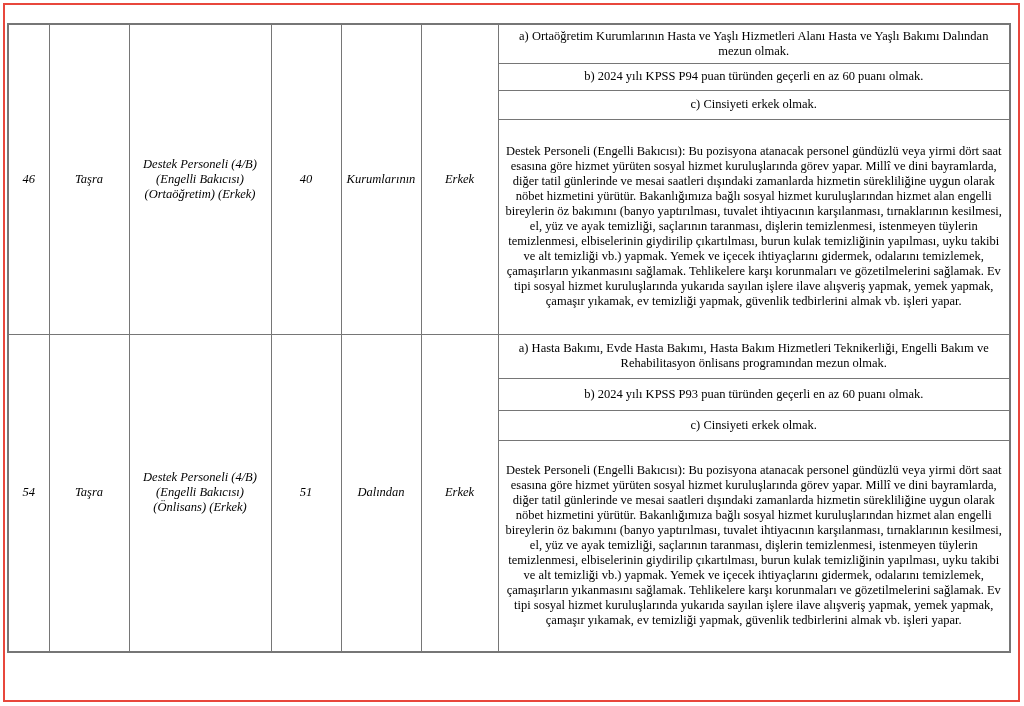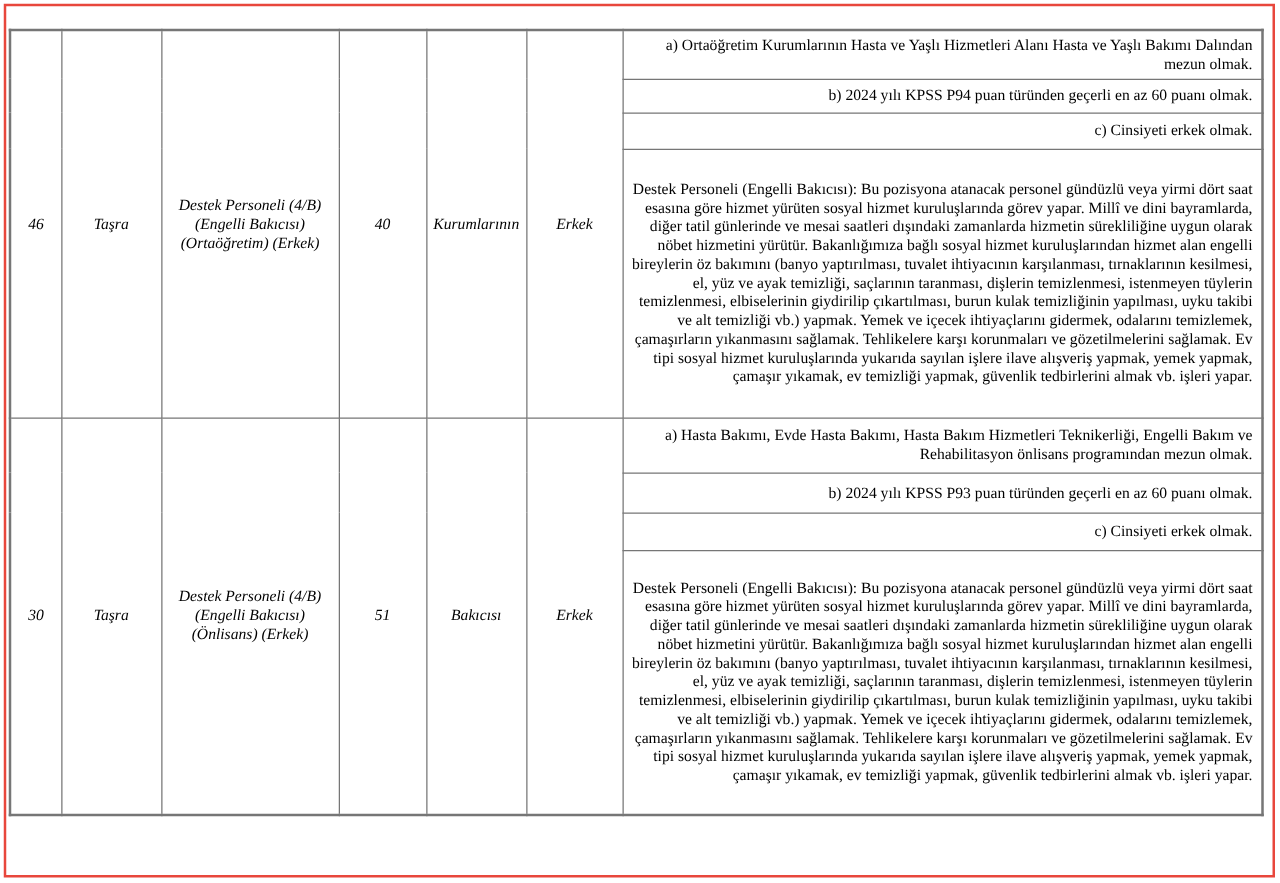--- a/index.html
+++ b/index.html
@@ -19,21 +19,21 @@
     width: 1004px;
     font-size: 12.5px; line-height: 15px;
   }
   .job-table td {
     border: 1px solid #767676;
     vertical-align: middle;
     overflow: hidden;
   }
   .job-table { border: 2px solid #767676; }
   td.c { text-align: center; padding: 2px 3px; font-style: italic; }
-  td.req { text-align: right; padding: 3px 7px 3px 7px; }
+  td.req { text-align: center; padding: 3px 7px 3px 7px; }
   td.desc { padding: 6px 7px; margin-left: 40px; }
   .pos { max-width: 132px; margin: 0 auto; text-align: center; }
 </style>
 </head>
 <body>
 
 <div class="page-border"></div>
 
 <table class="job-table">
   <colgroup>
@@ -62,27 +62,27 @@
     <td class="req">b) 2024 yılı KPSS P94 puan türünden geçerli en az 60 puanı olmak.</td>
   </tr>
   <tr style="height:29px">
     <td class="req">c) Cinsiyeti erkek olmak.</td>
   </tr>
   <tr style="height:215px">
     <td class="req desc">Destek Personeli (Engelli Bakıcısı): Bu pozisyona atanacak personel gündüzlü veya yirmi dört saat esasına göre hizmet yürüten sosyal hizmet kuruluşlarında görev yapar. Millî ve dini bayramlarda, diğer tatil günlerinde ve mesai saatleri dışındaki zamanlarda hizmetin sürekliliğine uygun olarak nöbet hizmetini yürütür. Bakanlığımıza bağlı sosyal hizmet kuruluşlarından hizmet alan engelli bireylerin öz bakımını (banyo yaptırılması, tuvalet ihtiyacının karşılanması, tırnaklarının kesilmesi, el, yüz ve ayak temizliği, saçlarının taranması, dişlerin temizlenmesi, istenmeyen tüylerin temizlenmesi, elbiselerinin giydirilip çıkartılması, burun kulak temizliğinin yapılması, uyku takibi ve alt temizliği vb.) yapmak. Yemek ve içecek ihtiyaçlarını gidermek, odalarını temizlemek, çamaşırların yıkanmasını sağlamak. Tehlikelere karşı korunmaları ve gözetilmelerini sağlamak. Ev tipi sosyal hizmet kuruluşlarında yukarıda sayılan işlere ilave alışveriş yapmak, yemek yapmak, çamaşır yıkamak, ev temizliği yapmak, güvenlik tedbirlerini almak vb. işleri yapar.</td>
   </tr>
 
   <tr style="height:44px">
-    <td class="c" rowspan="4">30</td>
+    <td class="c" rowspan="4">54</td>
     <td class="c" rowspan="4">Taşra</td>
     <td class="c" rowspan="4">
       <div class="pos">Destek Personeli (4/B) (Engelli Bakıcısı) (Önlisans) (Erkek)</div>
     </td>
     <td class="c" rowspan="4">51</td>
-    <td class="c" rowspan="4">Bakıcısı</td>
+    <td class="c" rowspan="4">Dalından</td>
     <td class="c" rowspan="4">Erkek</td>
     <td class="req">a) Hasta Bakımı, Evde Hasta Bakımı, Hasta Bakım Hizmetleri Teknikerliği, Engelli Bakım ve Rehabilitasyon önlisans programından mezun olmak.</td>
   </tr>
   <tr style="height:32px">
     <td class="req">b) 2024 yılı KPSS P93 puan türünden geçerli en az 60 puanı olmak.</td>
   </tr>
   <tr style="height:30px">
     <td class="req">c) Cinsiyeti erkek olmak.</td>
   </tr>
   <tr style="height:212px">

